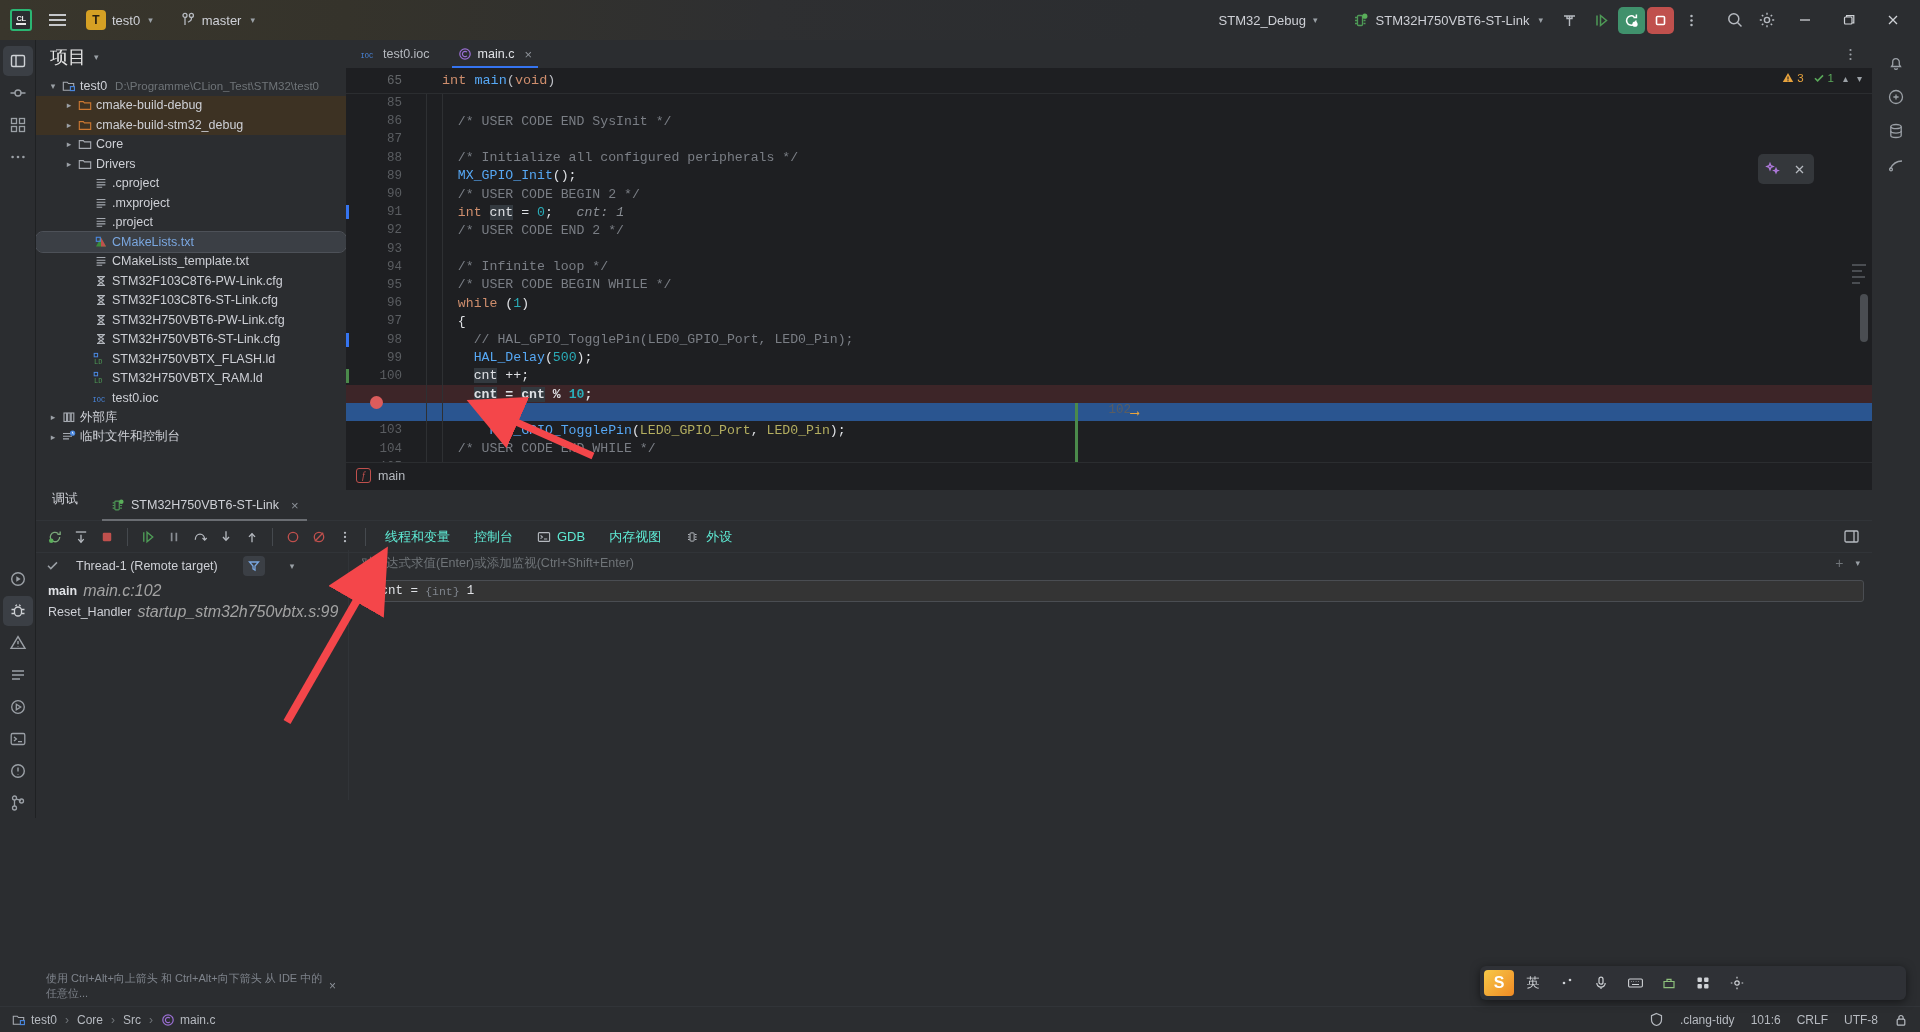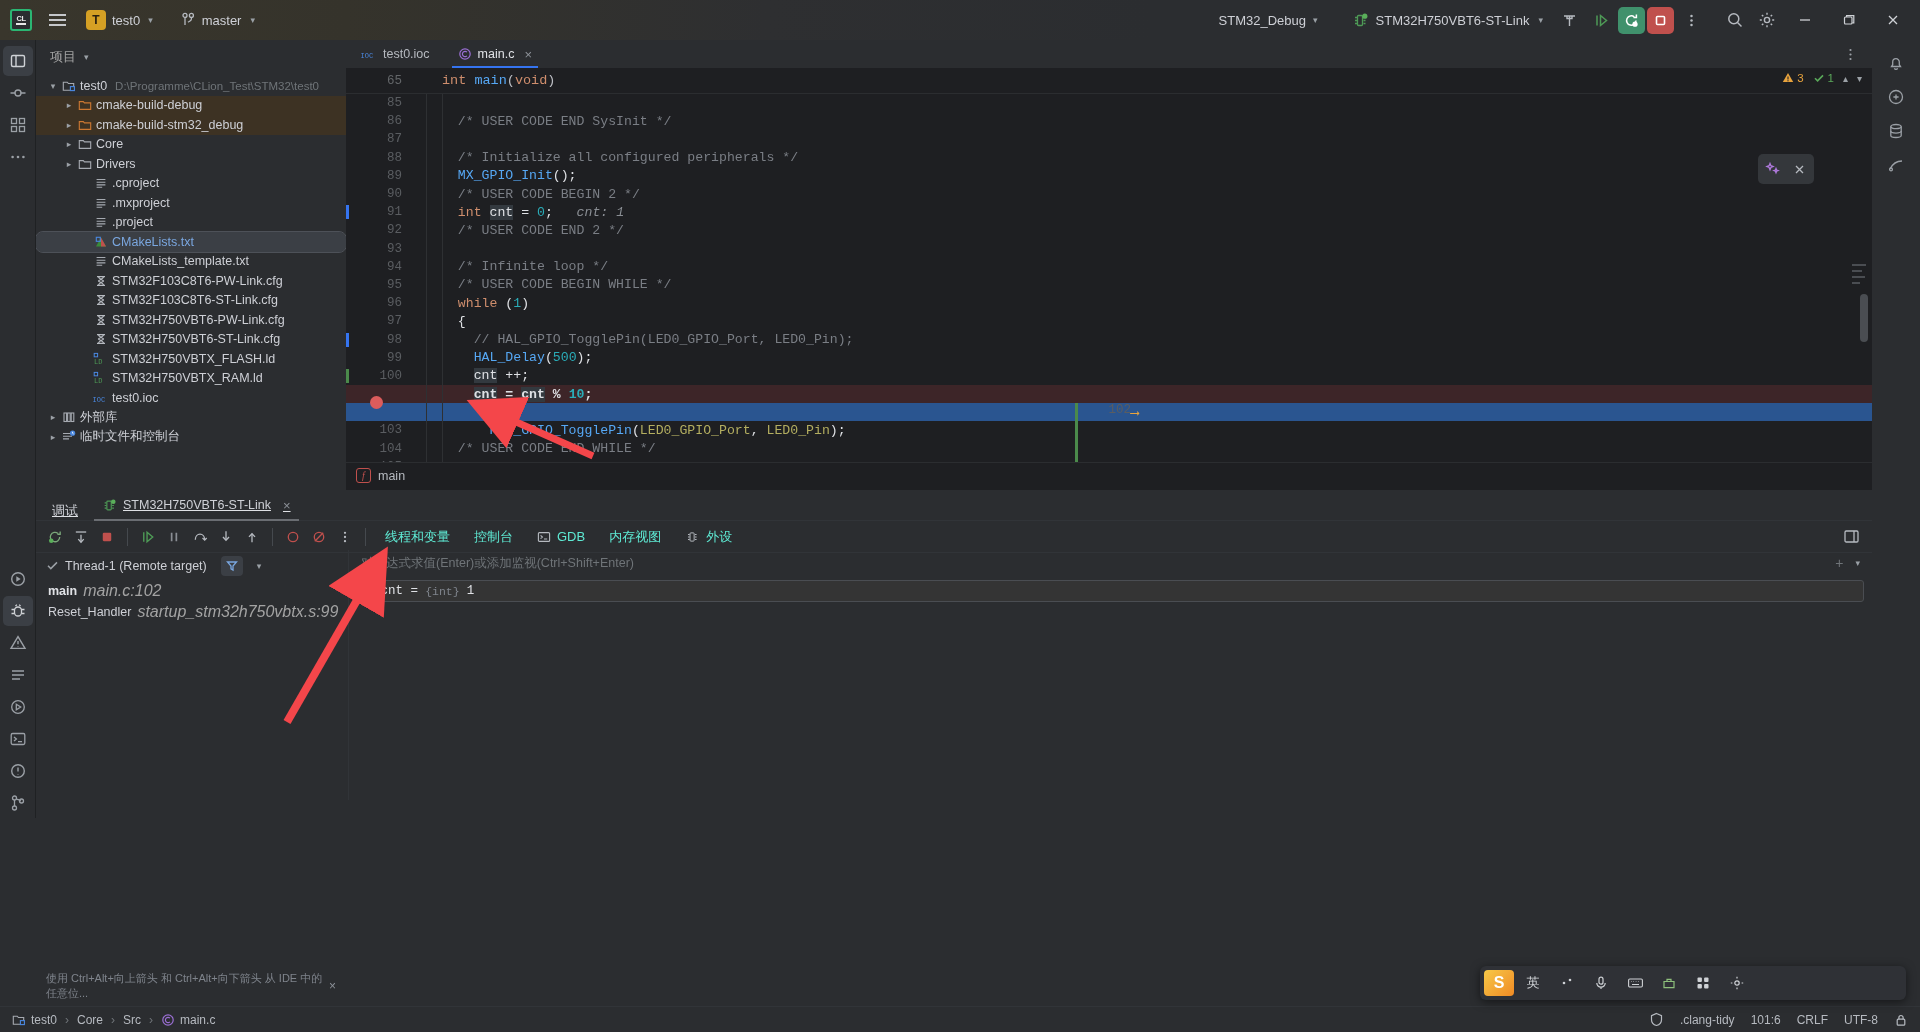--- a/index.html
+++ b/index.html
@@ -65,21 +65,21 @@
     justify-content:center; border-radius:5px; cursor:pointer; color:#9ba0a6; }
   .rail-btn.active { background: #3b3f45; color: #cfd2d6; }
   .rail-spacer { flex: 1; }
 
   
   .project-panel {
     position: absolute; left: 36px; top: 40px; width: 310px; height: 420px;
     background: #2b2d30; overflow: hidden;
   }
   .panel-head { height: 34px; display:flex; align-items:center; padding-left: 14px; gap:6px;}
-  .panel-title { font-size: 13px; color: #a3a3a3; }
+  .panel-title { font-size: 18px; color: #e5e5e5; }
   .tree { padding-top: 2px; font-size: 12.5px; }
   .row { height: 19.5px; display: flex; align-items: center; cursor: pointer;
     white-space: nowrap; padding-right: 6px; }
   .row.hl-build { background: #3d3223; }
   .row.selected { background: #3b3f45; outline: 1px solid #4d5158; }
   .twisty { width: 14px; text-align:center; color: #9ba0a6; font-size: 9px; flex: 0 0 14px;}
   .ic { width: 17px; display:flex; align-items:center; justify-content:center; flex:0 0 17px; }
   .row-label { color: #ced0d6; margin-left: 3px; }
   .row-label.blue { color: #7aa7e0; }
   .row-sub { color: #6f7478; font-size: 11.5px; margin-left: 8px; }
@@ -147,38 +147,38 @@
   .float-actions { position:absolute; right: 58px; top: 60px; display:flex; gap:0;
     background:#34373b; border-radius:5px; padding: 4px 2px;}
   .fa-btn { width: 26px; height: 22px; display:flex; align-items:center;
     justify-content:center; cursor:pointer; color:#b6bac0;}
   .bin-ic { font-family:"Liberation Mono", monospace; font-size: 8px; line-height:8px;
     color:#bcbec4; text-align:left;}
 
   
   .debug-panel { position:absolute; left: 36px; top: 490px; width: 1836px; height: 310px;
     background: #2b2d30; }
-  .dbg-tabs { height: 30px; display:flex; align-items:flex-end; padding-left:10px; gap:0;text-decoration:underline; }
+  .dbg-tabs { height: 30px; display:flex; align-items:flex-start; padding-left:10px; gap:8px; }
   .dbg-title { font-size: 13px; color:#ced0d6; padding: 0 12px 0 6px;}
   .dbg-tab { display:flex; align-items:center; gap:6px; padding: 0 12px; height: 30px;
     font-size: 12.5px; color:#ced0d6; position:relative; cursor:pointer;}
   .dbg-tab.active::after { content:""; position:absolute; left:4px; right:4px; bottom:-1px;
     height:2px; background:#6a6d72;}
   .dbg-tab .x { color:#8d9299; margin-left:6px; font-size:13px;}
 
   .dbg-toolbar { height: 32px; display:flex; align-items:center; gap:0; padding-left:6px;
     border-top: 1px solid #313438;}
   .dt-btn { width: 26px; height: 26px; display:flex; align-items:center;
     justify-content:center; cursor:pointer; color:#b6bac0; }
   .dt-sep { width: 1px; height: 18px; background:#45494e; margin: 0 7px; }
   .dt-tab { display:flex; align-items:center; gap:6px; padding: 0 12px; height:26px;
     font-size:13px; color:#5eead4; cursor:pointer;}
   .dbg-right { margin-left:auto; padding-right: 12px; display:flex; align-items:center;}
 
-  .threads-bar { height: 26px; display:flex; align-items:center; gap:6px;
+  .threads-bar { height: 26px; display:flex; align-items:center; gap:17px;
     padding-left: 10px; border-top: 1px solid #313438; }
   .thr-label { font-size: 12.5px; color:#ced0d6; }
   .filter-btn { width: 22px; height: 20px; border-radius:4px; background:#3b3f45;
     display:flex; align-items:center; justify-content:center; margin-left: 8px; }
   .eval-bar { position:absolute; left: 312px; top: 60px; right: 0; height: 26px;
     display:flex; align-items:center; padding-left: 12px; font-size: 12.5px;
     color:#6f7478; border-left: 1px solid #313438;}
   .eval-right { margin-left:auto; display:flex; align-items:center; gap:10px; padding-right:12px;}
 
   .frames { position:absolute; left: 0; top: 86px; width: 310px; bottom: 0;

